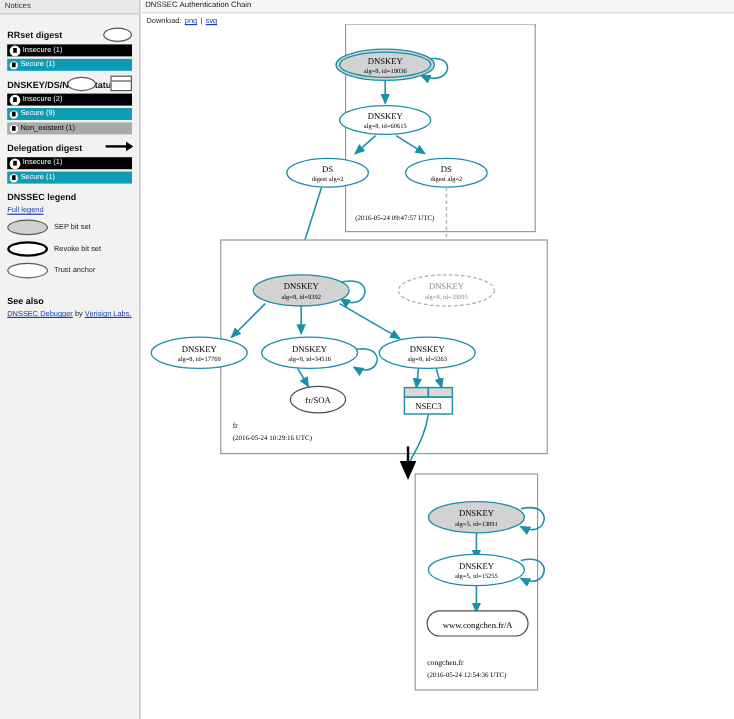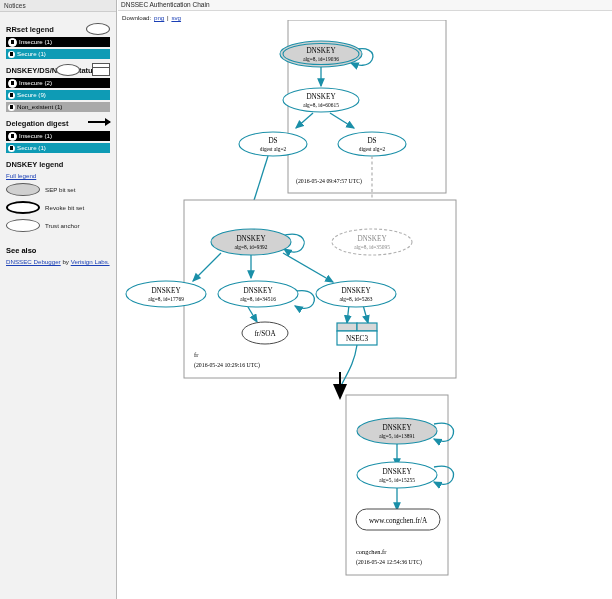--- a/index.html
+++ b/index.html
@@ -135,21 +135,21 @@
   .zstamp{font-family:"Liberation Serif", serif;font-size:5.8px;fill:#000;}
 </style>
 </head>
 <body>
 
 <div id="sidebar">
   <div id="notices-header">Notices</div>
   <div class="sb-body">
 
     <div class="sec-title first">
-      <span>RRset legend</span>
+      <span>RRset digest</span>
       <span class="shape-ellipse"></span>
     </div>
     <div class="status-row status-insecure">
       <span class="lockglyph open">
           <i></i>
         </span>
       <span class="lbl">Insecure (1)</span>
     </div>
     <div class="status-row status-secure">
       <span class="lockglyph closed">
@@ -193,21 +193,21 @@
       <span class="lbl">Insecure (1)</span>
     </div>
     <div class="status-row status-secure">
       <span class="lockglyph closed">
           <i></i>
         </span>
       <span class="lbl">Secure (1)</span>
     </div>
 
     <div class="sec-title">
-      <span>DNSKEY legend</span>
+      <span>DNSSEC legend</span>
     </div>
     <a href="#" id="full-legend-link">Full legend</a>
 
     <div class="legend-item">
       <span class="legend-shape ls-sep"></span>
       <span class="legend-text">SEP bit set</span>
     </div>
     <div class="legend-item">
       <span class="legend-shape ls-revoke"></span>
       <span class="legend-text">Revoke bit set</span>

